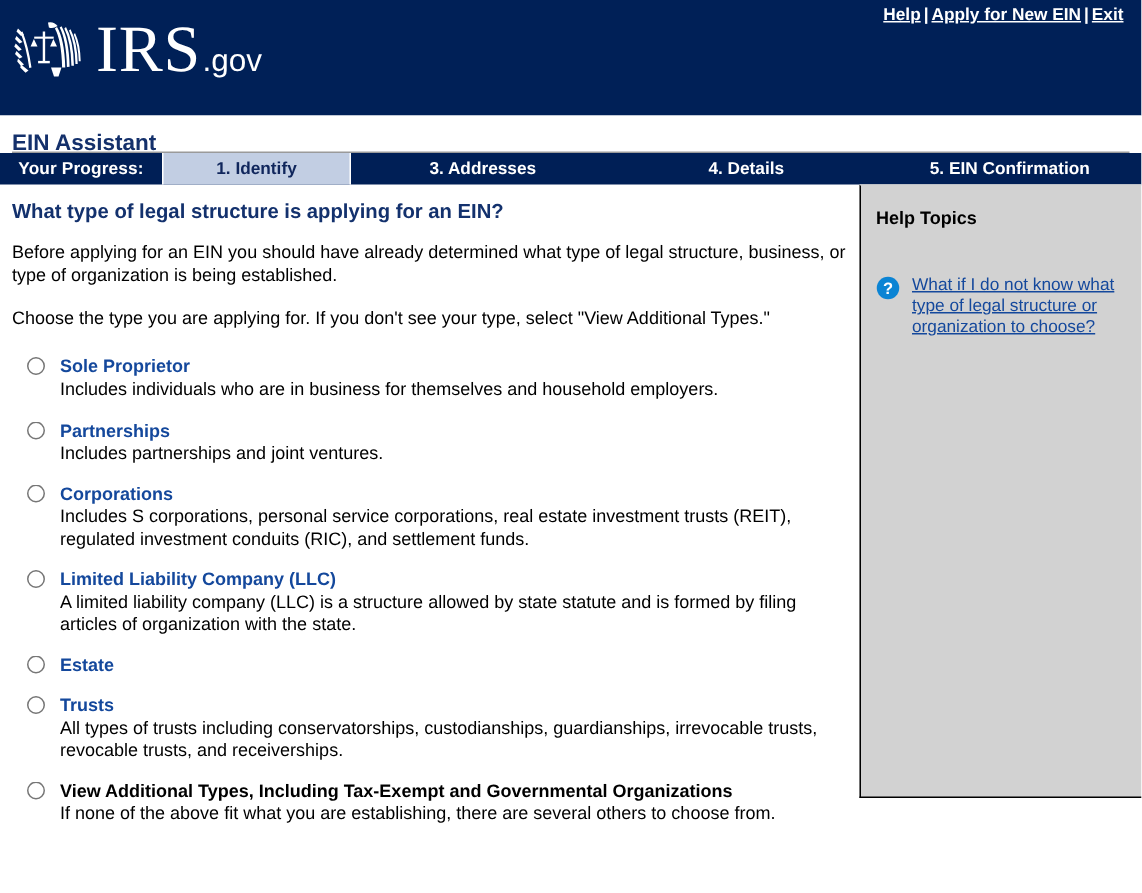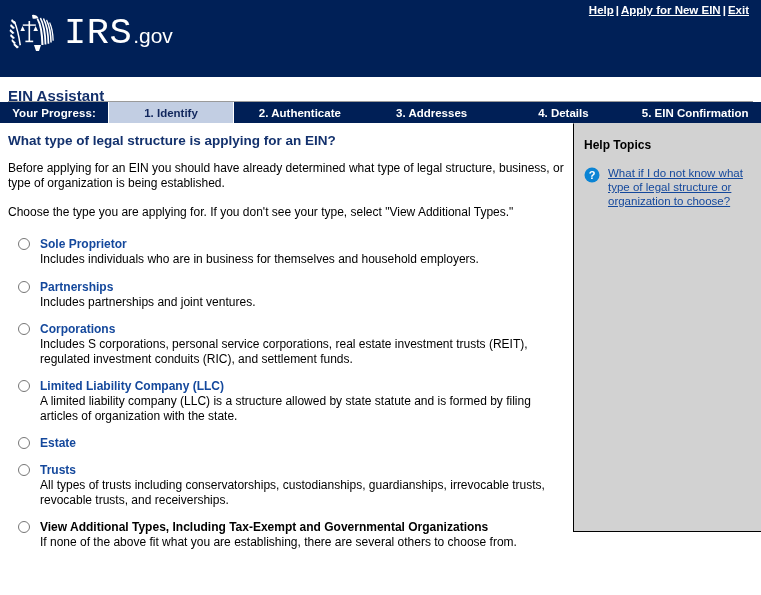--- a/index.html
+++ b/index.html
@@ -35,22 +35,22 @@
     height: 48px;
     flex: 0 0 48px;
   }
   .brand-word {
     margin-left: 8px;
     display: flex;
     align-items: baseline;
     color: #ffffff;
   }
   .brand-irs {
-    font-family: Liberation Mono, monospace;
-    font-size: 37px;
+    font-family: Liberation Serif, serif;
+    font-size: 44px;
     letter-spacing: 0.5px;
     line-height: 1;
   }
   .brand-gov {
     font-family: "Liberation Sans", sans-serif;
     font-size: 21px;
     line-height: 1;
     margin-left: 1px;
   }
   .utility-nav {
@@ -199,21 +199,21 @@
     border-bottom: 1px solid #000000;
     border-top: 1px solid #d2d2d2;
     box-sizing: border-box;
     min-height: 409px;
     padding: 14px 10px 10px 10px;
   }
   .help-title {
     font-size: 12px;
     font-weight: bold;
     color: #000000;
-    margin-bottom: 14px;
+    margin-bottom: 31px;
   }
   .help-item {
     display: flex;
     align-items: flex-start;
   }
   .help-icon {
     flex: 0 0 16px;
     width: 16px;
     height: 16px;
     margin-right: 8px;
@@ -273,21 +273,20 @@
 </div>
 
 <div class="app-title-bar">
   <div class="app-title">EIN Assistant</div>
   <div class="title-rule"></div>
 </div>
 
 <div class="progress-bar">
   <div class="progress-label">Your Progress:</div>
   <div class="progress-step current">1. Identify</div>
-  <div class="progress-step">2. Authenticate</div>
   <div class="progress-step">3. Addresses</div>
   <div class="progress-step">4. Details</div>
   <div class="progress-step">5. EIN Confirmation</div>
 </div>
 
 <div class="content-region">
 
   <div class="main-column">
     <h1 class="page-heading">What type of legal structure is applying for an EIN?</h1>
     <p class="intro-paragraph">Before applying for an EIN you should have already determined what type of legal structure, business, or type of organization is being established.</p>

